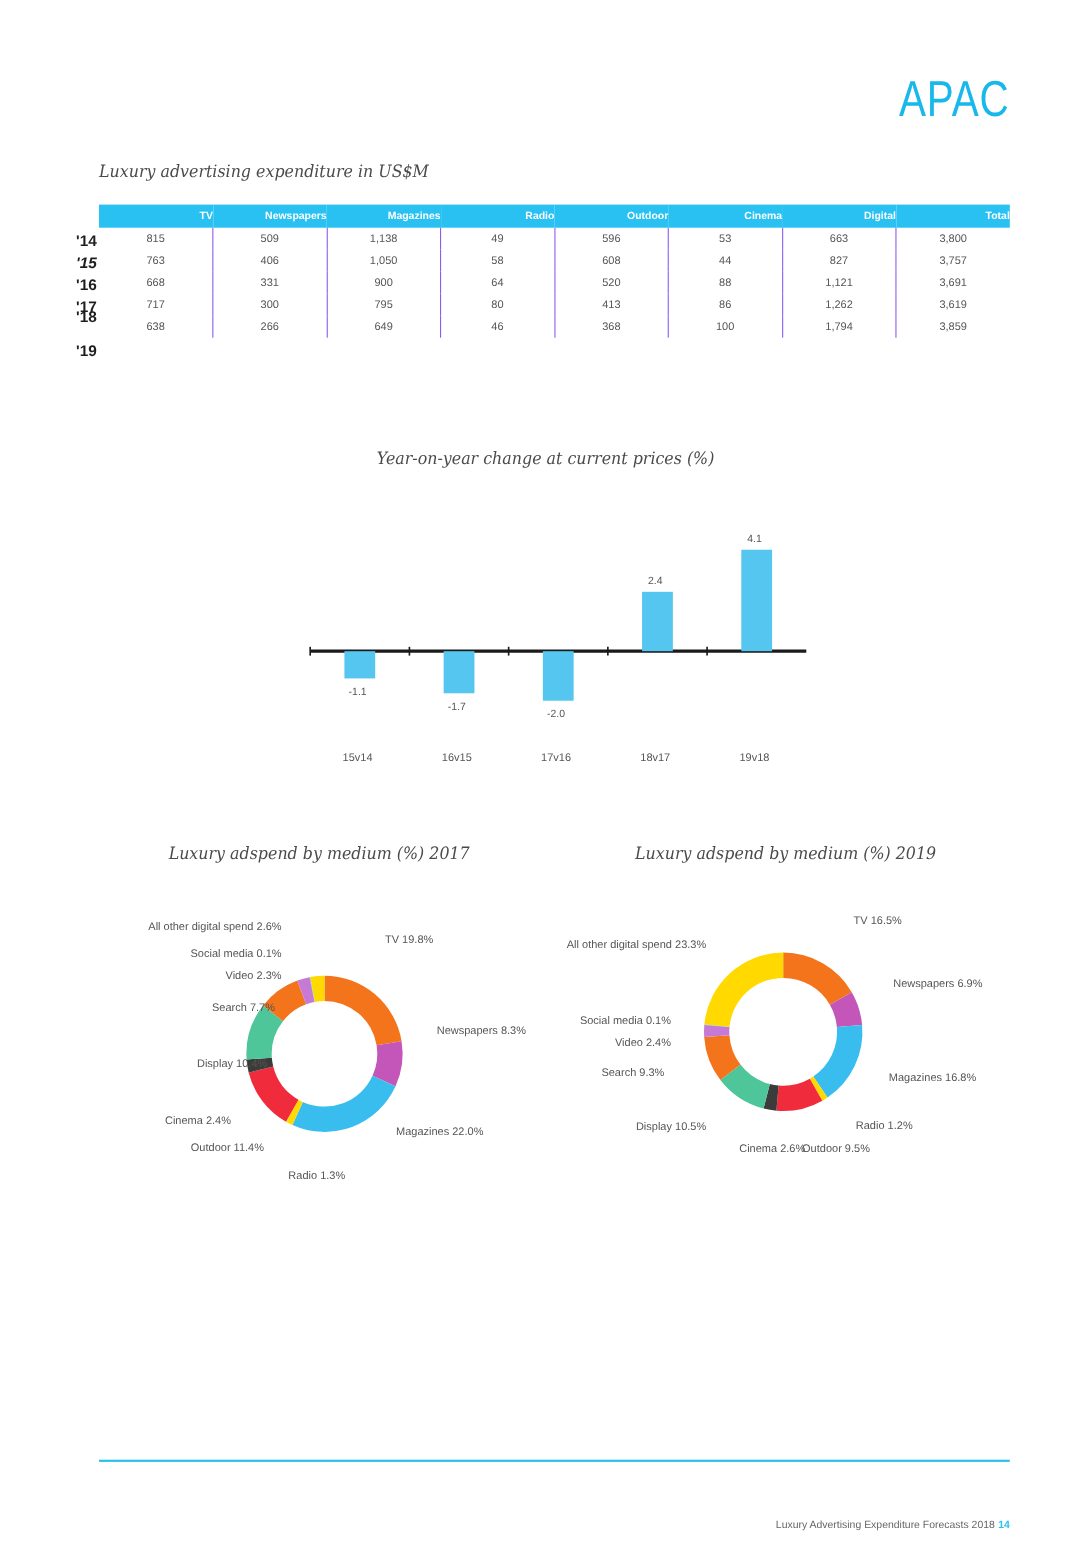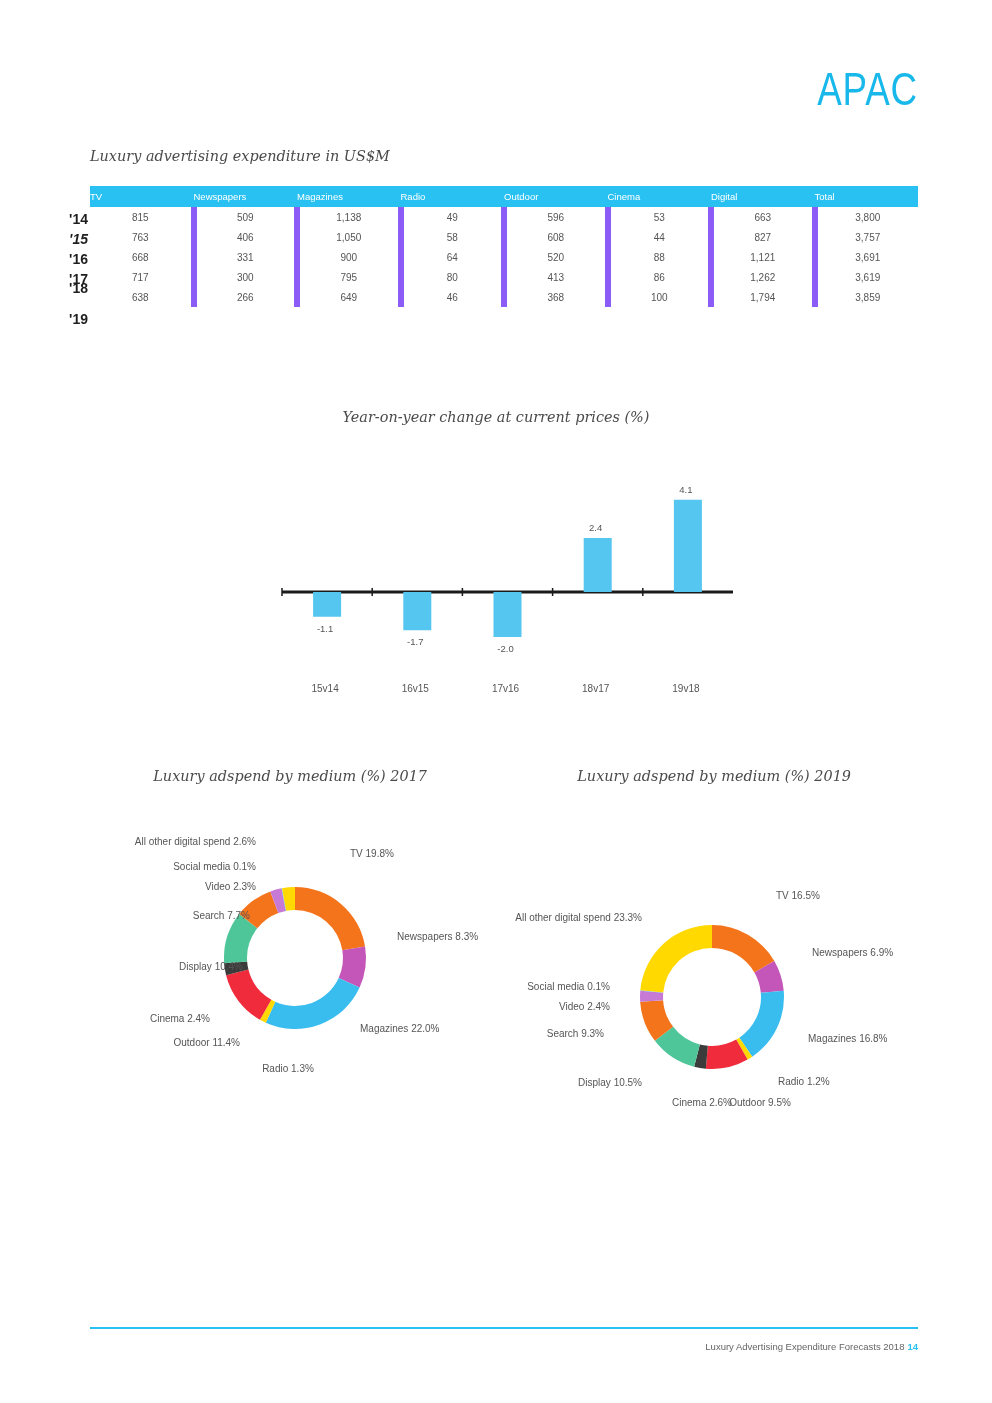--- a/index.html
+++ b/index.html
@@ -51,34 +51,34 @@
   }
   table.data {
     width: 100%;
     border-collapse: collapse;
     table-layout: fixed;
   }
   table.data thead th {
     background: #29c1f2;
     color: #ffffff;
     font-size: 9.5px;
-    font-weight: normal;
+    font-weight: bold;
     height: 21px;
     line-height: 21px;
-    text-align: left;
+    text-align: right;
     padding: 0;
     border: none;
   }
   table.data tbody td {
     font-size: 10px;
     color: #555;
     text-align: center;
     height: 20px;
     padding: 0;
-    border-left: 6px solid #8b5cf6;
+    border-left: 1px solid #8b5cf6;
     border-right: none;
     border-top: none;
     border-bottom: none;
   }
   table.data tbody td.first { border-left: none; }
   table.data tbody tr td { vertical-align: middle; }
   .rowlabel {
     position: absolute;
     left: 68px;
     font-size: 14px;
@@ -112,34 +112,34 @@
     left: 567px; top: 767px;
     font-size: 15.5px;
   }
   .donut-1 {
     position: absolute;
     left: 110px; top: 810px;
     width: 400px; height: 280px;
   }
   .donut-2 {
     position: absolute;
-    left: 512px; top: 852px;
+    left: 512px; top: 793px;
     width: 410px; height: 280px;
   }
 
   
   .footer-rule {
     position: absolute;
     left: 90px; top: 1327px;
     width: 828px; height: 1.5px;
     background: #29c1f2;
   }
   .footer-text {
     position: absolute;
-    right: 74px; top: 1341px;
+    right: 74px; top: 1381px;
     font-size: 9.5px;
     color: #666;
     white-space: nowrap;
   }
   .footer-page {
     color: #29c1f2;
     font-weight: bold;
     margin-left: 3px;
   }
 

